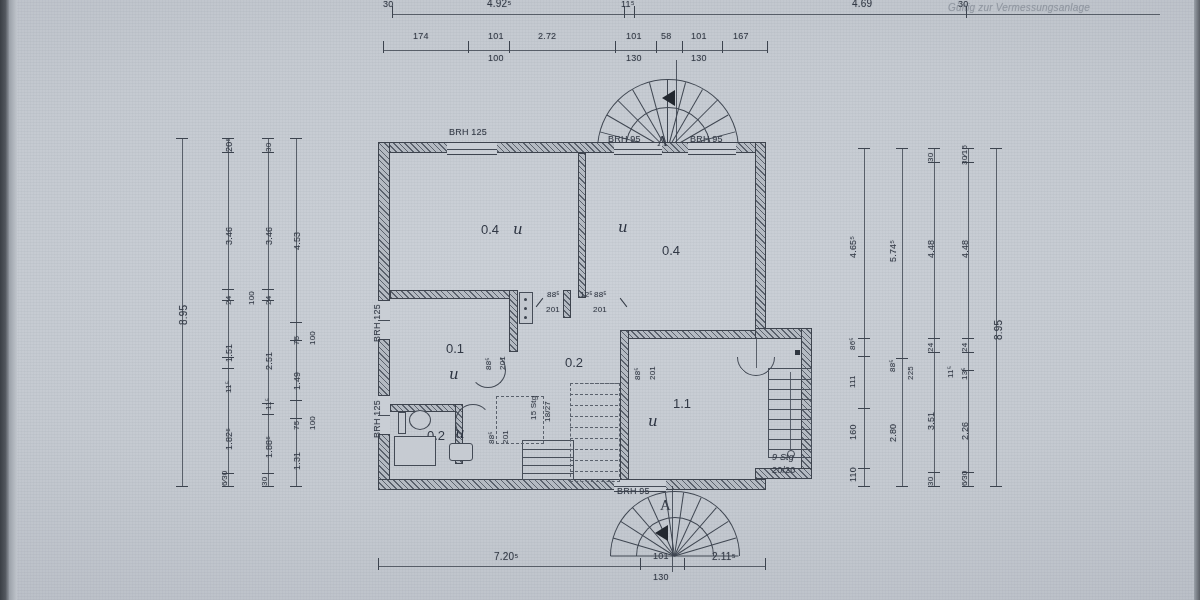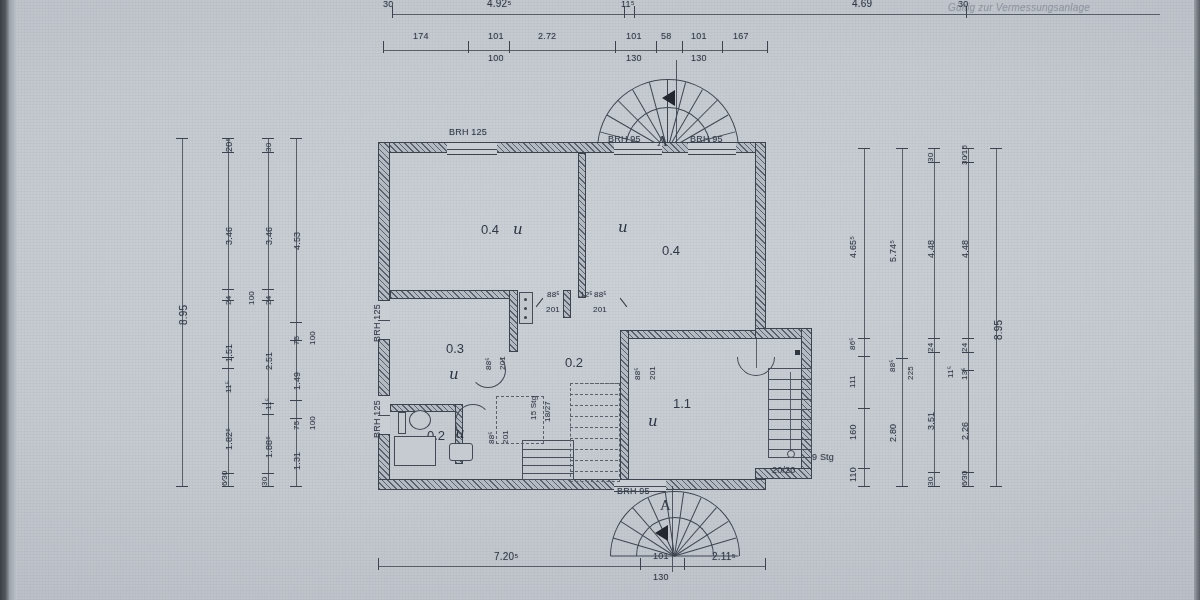--- a/index.html
+++ b/index.html
@@ -168,21 +168,21 @@
 
   <div class="lbl big" style="left:657px;top:133px;font-family:'Liberation Serif',serif;">A</div>
   <div class="lbl big" style="left:660px;top:497px;font-family:'Liberation Serif',serif;">A</div>
 
   <div class="roomno" style="position:absolute;left:481px;top:222px;">0.4</div>
   <div class="hand" style="position:absolute;left:513px;top:220px;">u</div>
 
   <div class="hand" style="position:absolute;left:618px;top:218px;">u</div>
   <div class="roomno" style="position:absolute;left:662px;top:243px;">0.4</div>
 
-  <div class="roomno" style="position:absolute;left:446px;top:341px;">0.3</div>
+  <div class="roomno" style="position:absolute;left:446px;top:341px;">0.1</div>
   <div class="hand" style="position:absolute;left:449px;top:365px;">u</div>
 
   <div class="roomno" style="position:absolute;left:565px;top:355px;">0.2</div>
 
   <div class="roomno" style="position:absolute;left:427px;top:428px;">0.2</div>
   <div class="hand" style="position:absolute;left:455px;top:424px;">u</div>
 
   <div class="hand" style="position:absolute;left:648px;top:412px;">u</div>
   <div class="roomno" style="position:absolute;left:673px;top:396px;">1.1</div>
 
@@ -237,21 +237,21 @@
       <div class="t" style="top: 20px;"></div>
       <div class="t" style="top: 30px;"></div>
       <div class="t" style="top: 40px;"></div>
       <div class="t" style="top: 50px;"></div>
       <div class="t" style="top: 60px;"></div>
       <div class="t" style="top: 70px;"></div>
       <div class="t" style="top: 80px;"></div>
     </div>
   <div class="dv" style="left:790px;top:372px;height:82px;background:#474e59;"></div>
   <div class="fix round" style="left:787px;top:450px;width:6px;height:6px;"></div>
-  <div class="lbl sm" style="left:812px;top:452px;">9 Stg</div>
+  <div class="lbl sm" style="left:772px;top:452px;font-style:italic;">9 Stg</div>
   <div class="lbl sm" style="left:772px;top:465px;text-align:center;">20/20</div>
   <div class="sq" style="left:795px;top:350px;width:5px;height:5px;"></div>
 
   <div class="door-arc" style="left:737px;top:338px;width:36px;height:36px;border-color:transparent;border-left-color:#434a55;border-bottom-color:#434a55;transform:rotate(-45deg);"></div>
   <div class="dv" style="left:756px;top:338px;height:30px;"></div>
   <div class="door-arc" style="left:455px;top:404px;width:34px;height:34px;border-color:transparent;border-top-color:#434a55;border-left-color:#434a55;"></div>
   <div class="door-arc" style="left:470px;top:352px;width:34px;height:34px;border-color:transparent;border-bottom-color:#434a55;border-right-color:#434a55;"></div>
 
   <div class="fix" style="left:398px;top:412px;width:6px;height:20px;"></div>
   <div class="fix round" style="left:409px;top:410px;width:20px;height:18px;"></div>

